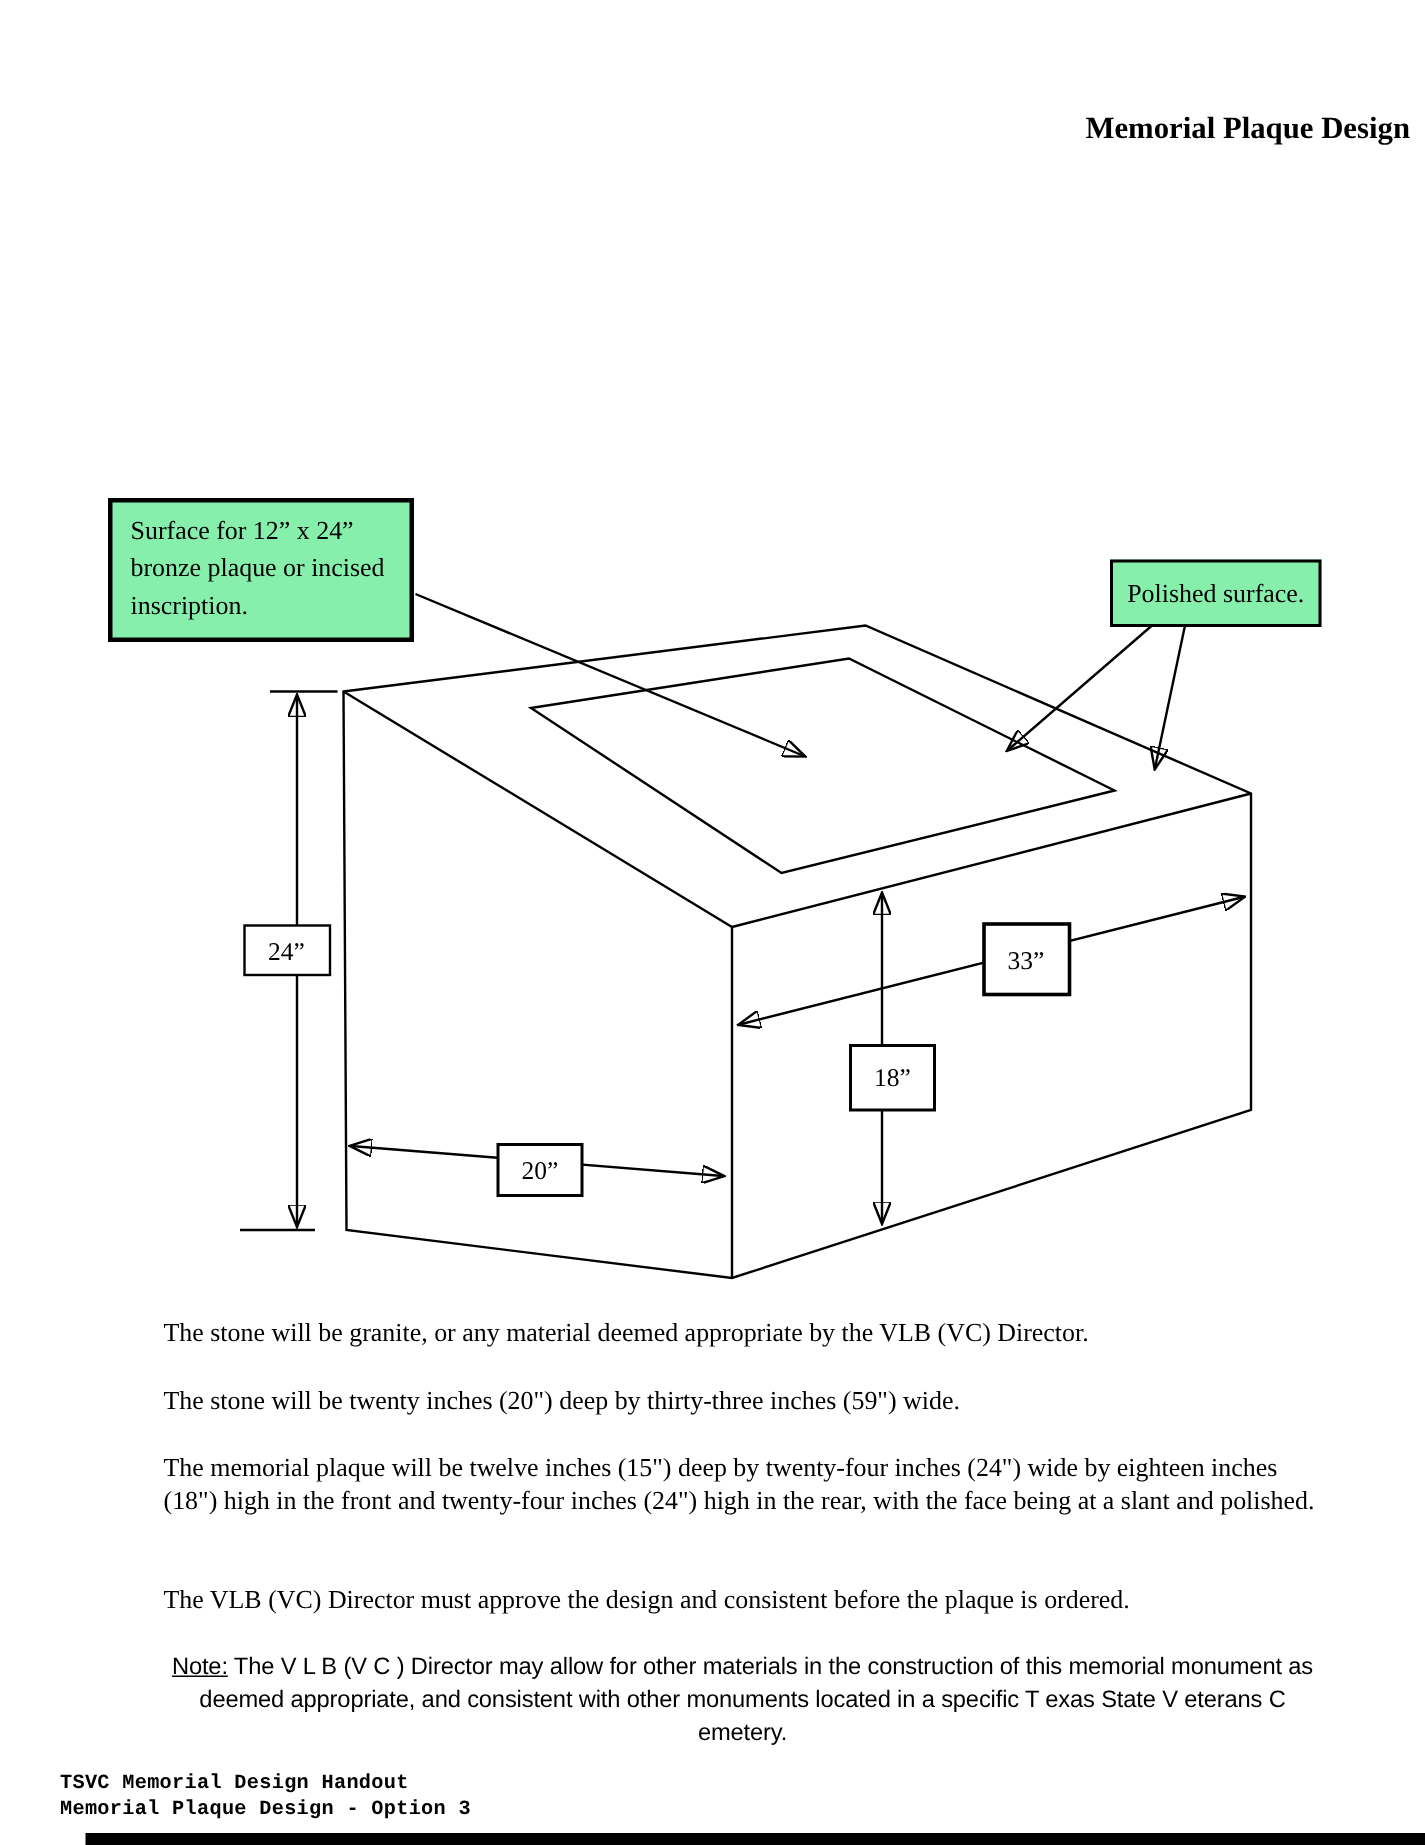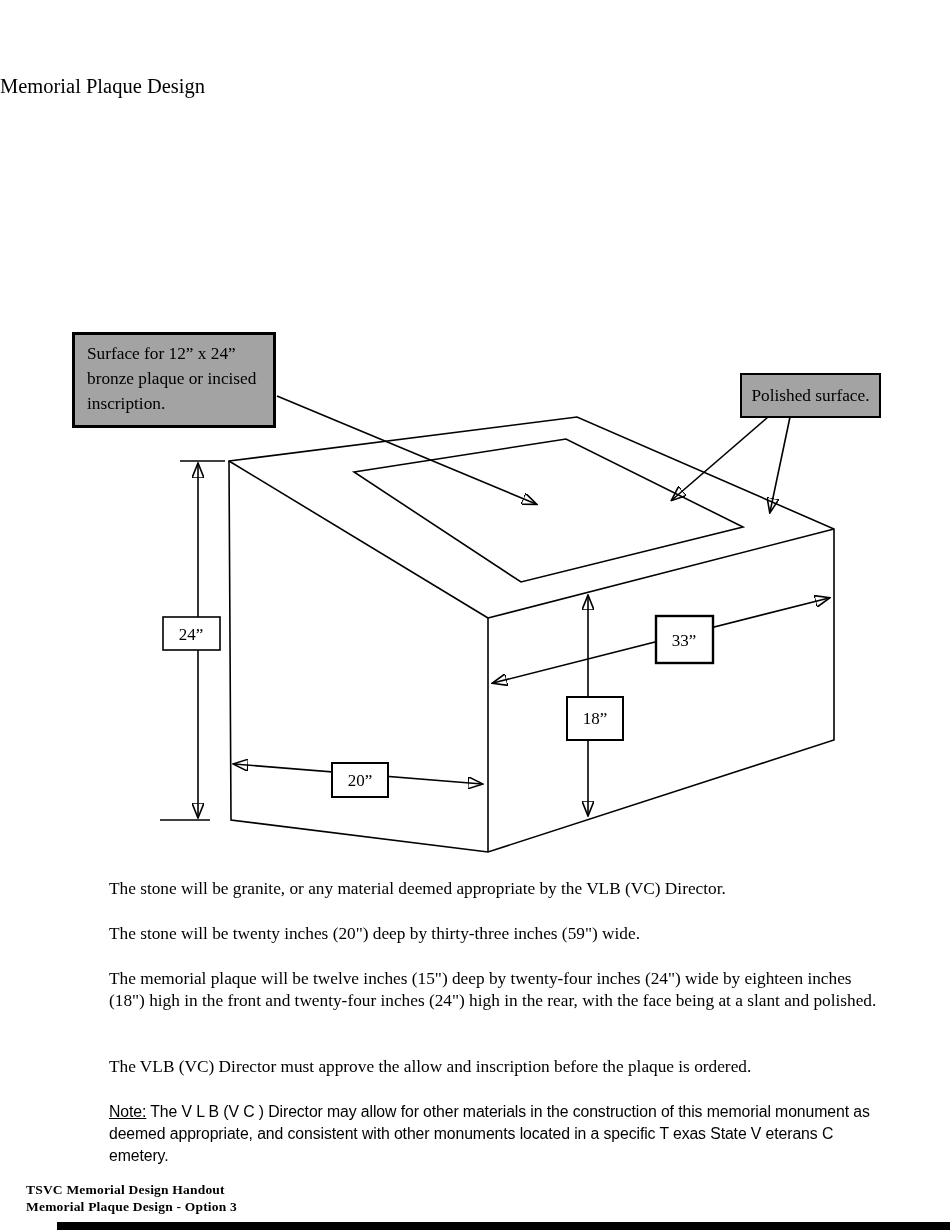--- a/index.html
+++ b/index.html
@@ -1,35 +1,35 @@
 <!DOCTYPE html>
 <html><head>
 <meta charset="utf-8">
 <style>
   html,body{margin:0;padding:0;background:#ffffff;}
   body{width:950px;height:1230px;position:relative;font-family:"Liberation Serif",serif;color:#000;overflow:hidden;}
   .abs{position:absolute;}
   
-  .title{left:0;top:72px;width:940px;text-align:left;font-weight:normal;font-size:20.5px;line-height:28px;}
+  .title{left:0;top:72px;width:940px;text-align:right;font-weight:bold;font-size:20.5px;line-height:28px;}
   
-  .callout{background:#a3a3a3;border:2px solid #000;box-sizing:border-box;font-size:17.3px;}
+  .callout{background:#86efac;border:2px solid #000;box-sizing:border-box;font-size:17.3px;}
   .callout-plaque{left:72px;top:332px;width:204px;height:96px;border-width:3px;padding:6px 8px 0 12px;line-height:25px;}
   .callout-polished{left:740px;top:373px;width:141px;height:45px;display:flex;align-items:center;justify-content:center;}
   
   svg.diagram{left:0;top:0;}
   svg.diagram line, svg.diagram path, svg.diagram polygon.noline{stroke:#000;stroke-width:1.6;fill:none;}
   svg.diagram .face{fill:#ffffff;stroke:#000;stroke-width:1.6;stroke-linejoin:miter;}
   svg.diagram rect.dimbox{fill:#ffffff;stroke:#000;}
   svg.diagram text{font-family:"Liberation Serif",serif;font-size:17px;fill:#000;text-anchor:middle;}
   
   .para{left:97px;width:772px;font-size:17.3px;line-height:22px;margin:12px;}
-  .note-para{font-family:"Liberation Sans",sans-serif;font-size:15.8px;line-height:22px;letter-spacing:-0.1px;}
+  .note-para{font-family:"Liberation Sans",sans-serif;font-size:15.8px;line-height:22px;letter-spacing:-0.1px;text-align:center;}
   .underline{text-decoration:underline;}
   
-  .footer{left:26px;top:1181px;font-family:Liberation Serif, serif;font-weight:bold;font-size:13.5px;line-height:17px;letter-spacing:0.2px;}
+  .footer{left:40px;top:1181px;font-family:Liberation Mono, monospace;font-weight:bold;font-size:13.5px;line-height:17px;letter-spacing:0.2px;}
   .scanbar{left:57px;top:1222px;width:893px;height:8px;background:#000;}
 </style>
 </head>
 <body>
 
 <div class="abs title">
   <div>Memorial Plaque Design</div>
 </div>
 
 <svg class="abs diagram" width="950" height="1230" viewBox="0 0 950 1230" xmlns="http://www.w3.org/2000/svg">
@@ -89,21 +89,21 @@
 <div class="abs callout callout-plaque">
   <span>Surface for 12” x 24” bronze plaque or incised inscription.</span>
 </div>
 <div class="abs callout callout-polished">
   <span>Polished surface.</span>
 </div>
 
 <p class="abs para" style="top:866px">The stone will be granite, or any material deemed appropriate by the VLB (VC) Director.</p>
 <p class="abs para" style="top:911px">The stone will be twenty inches (20") deep by thirty-three inches (59") wide.</p>
 <p class="abs para" style="top:956px">The memorial plaque will be twelve inches (15") deep by twenty-four inches (24") wide by eighteen inches (18") high in the front and twenty-four inches (24") high in the rear, with the face being at a slant and polished.</p>
-<p class="abs para" style="top:1044px">The VLB (VC) Director must approve the allow and inscription before the plaque is ordered.</p>
+<p class="abs para" style="top:1044px">The VLB (VC) Director must approve the design and consistent before the plaque is ordered.</p>
 
 <p class="abs para note-para" style="top:1089px"><span class="underline">Note:</span><span> The V L B (V C ) Director may allow for other materials in the construction of this memorial monument as deemed appropriate, and consistent with other monuments located in a specific T exas State V eterans C emetery.</span></p>
 
 <div class="abs footer">
   <div>TSVC Memorial Design Handout</div>
   <div>Memorial Plaque Design - Option 3</div>
 </div>
 
 <div class="abs scanbar"></div>
 

